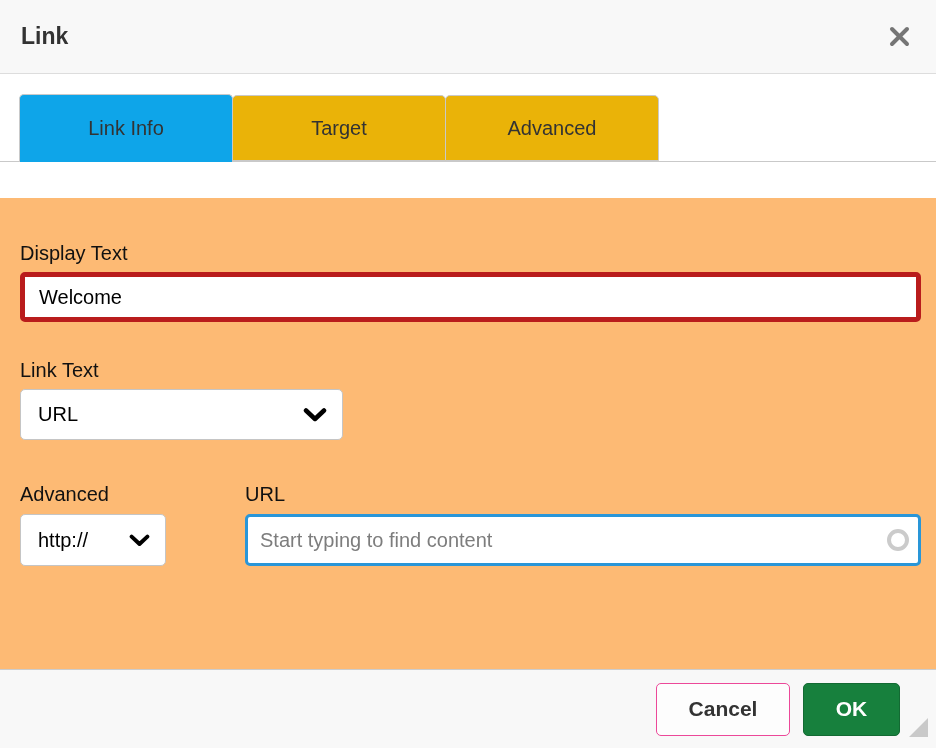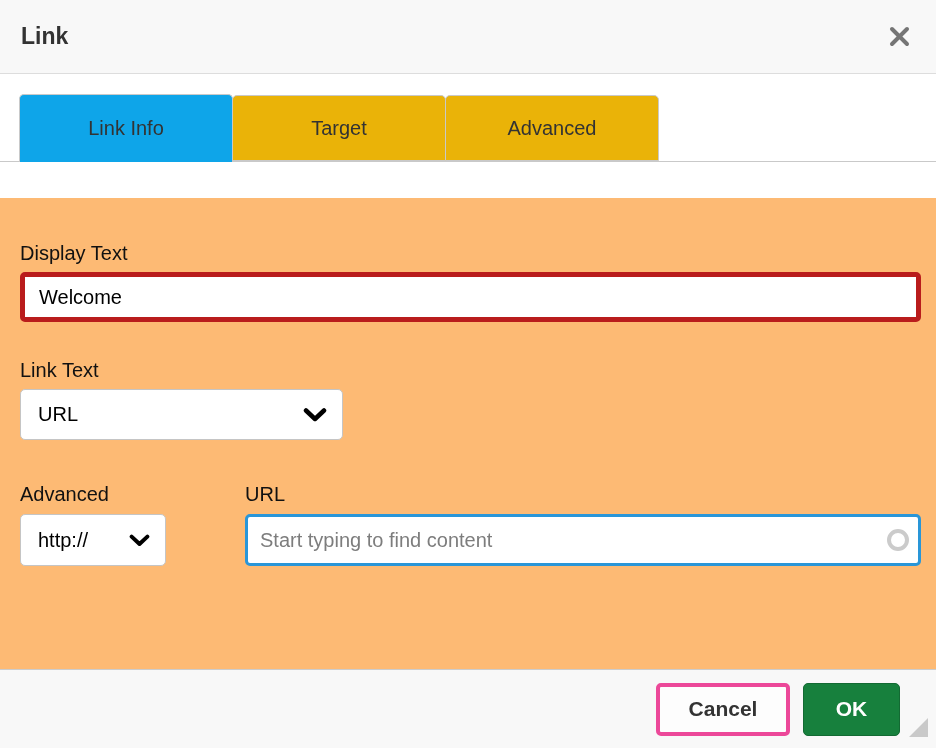--- a/index.html
+++ b/index.html
@@ -51,21 +51,21 @@
   .url-input::placeholder { color:#7d7d7d; opacity:1; }
   .spinner { position:absolute; right:12px; top:50%; transform:translateY(-50%);
     width:22px; height:22px; border:4px solid #cbcbcb; border-radius:50%; background:#fff; }
 
   
   .dlg-footer { flex:none; height:79px; background:#f8f8f8; border-top:1px solid #ccc;
     display:flex; align-items:center; justify-content:flex-end; gap:13px;
     padding-right:36px; position:relative; }
   .btn { height:53px; border-radius:5px; font-size:21px; font-weight:bold;
     font-family:"Liberation Sans", sans-serif; cursor:pointer; }
-  .btn-cancel { width:134px; background:#fdfdfd; border:4px solid #ec4899; color:#333; }
+  .btn-cancel { width:134px; background:#fdfdfd; border:1px solid #ec4899; color:#333; }
   .btn-ok { width:97px; background:#17803d; border:1px solid #136a33; color:#fff; }
 
   .resize-handle { position:absolute; right:8px; bottom:11px; width:0; height:0;
     border-bottom:19px solid #c9c9c9; border-left:19px solid transparent; cursor:nwse-resize; }
 </style>
 </head>
 <body>
 
 <div class="dialog">
 

